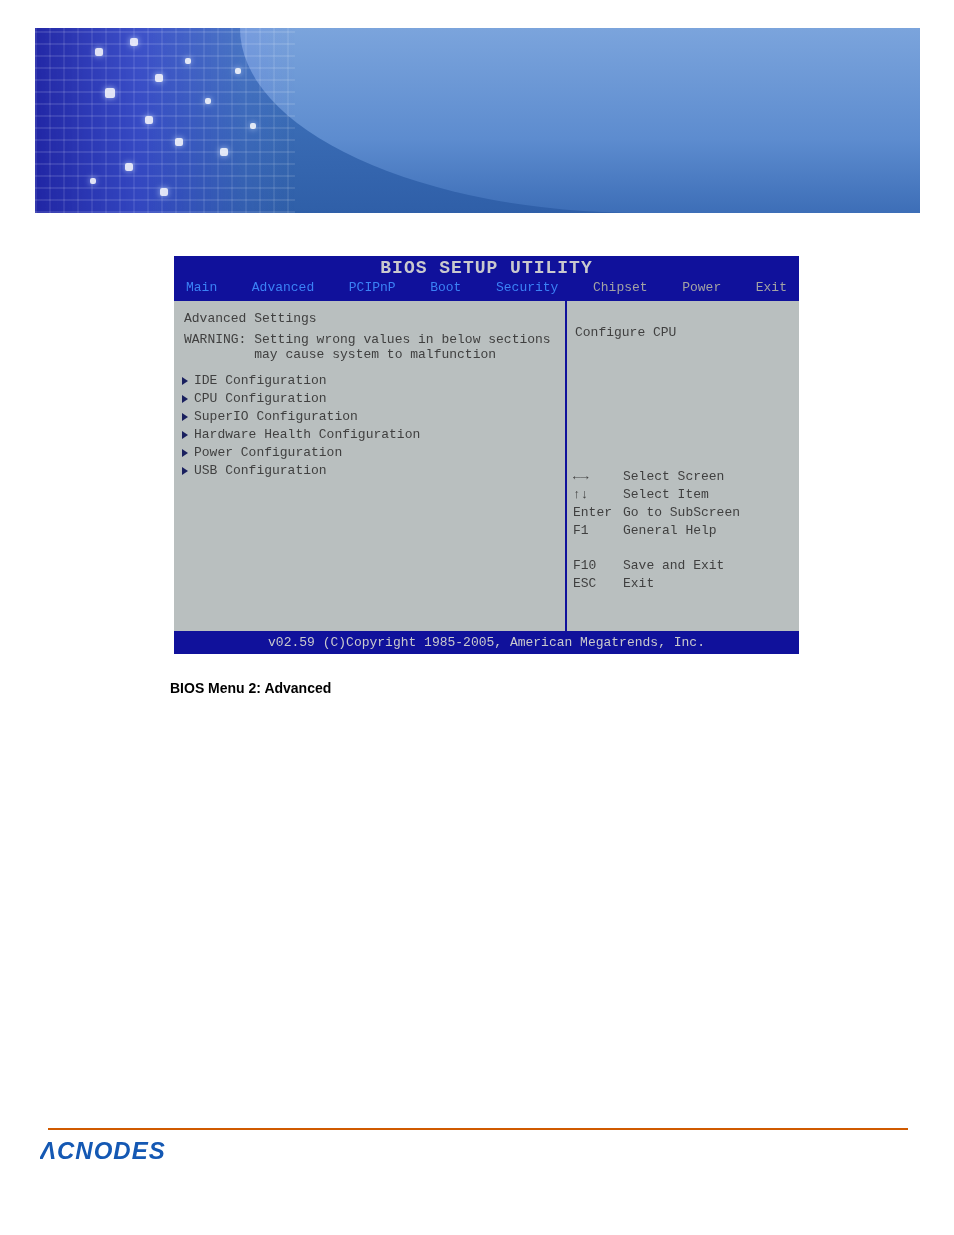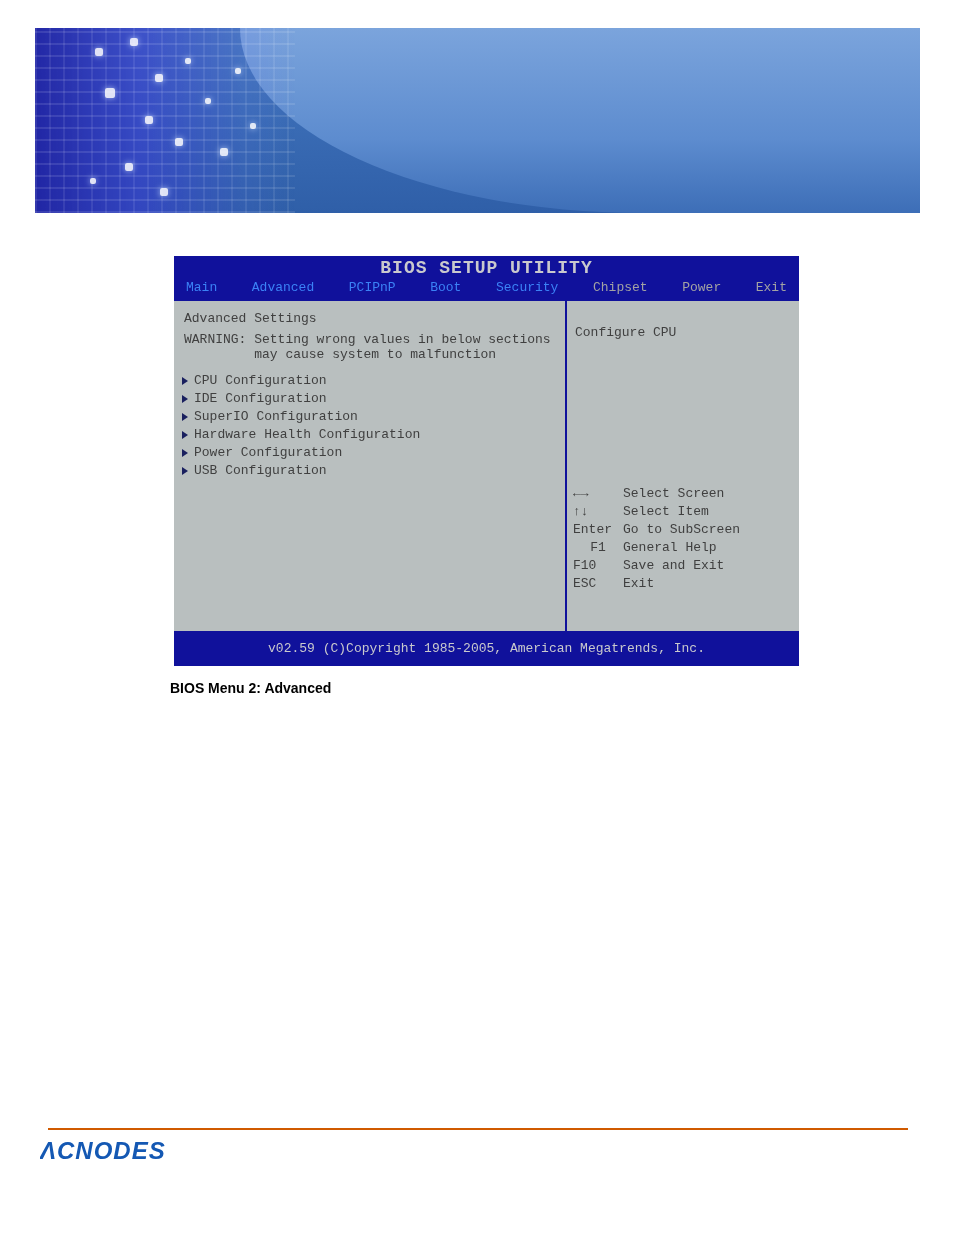--- a/index.html
+++ b/index.html
@@ -128,21 +128,21 @@
     flex: none;
   }
   .help-spacer { flex: 1; }
   .help-line { white-space: pre; line-height: 18px; }
   .bios-footer {
     background: #10119b;
     color: #c9c9cd;
     font-family: "Courier New", monospace;
     font-size: 13px;
     text-align: center;
-    padding: 10px 0;
+    padding: 4px 0;
   }
   .caption {
     position: absolute;
     left: 170px;
     top: 680px;
     font-size: 14px;
     font-weight: bold;
     color: #000;
   }
   .footer-rule {
@@ -202,25 +202,25 @@
   </div>
 
   <div class="bios-body">
     <div class="bios-left">
       <div class="bios-heading">Advanced Settings</div>
       <div class="bios-warn"><span>WARNING: Setting wrong values in below sections</span>
 <span>         may cause system to malfunction</span></div>
 
       <div class="bios-item">
         <span class="tri"></span>
+        <span>IDE Configuration</span>
+      </div>
+      <div class="bios-item">
+        <span class="tri"></span>
         <span>CPU Configuration</span>
-      </div>
-      <div class="bios-item">
-        <span class="tri"></span>
-        <span>IDE Configuration</span>
       </div>
       <div class="bios-item">
         <span class="tri"></span>
         <span>SuperIO Configuration</span>
       </div>
       <div class="bios-item">
         <span class="tri"></span>
         <span>Hardware Health Configuration</span>
       </div>
       <div class="bios-item">
@@ -233,22 +233,22 @@
       </div>
     </div>
 
     <div class="bios-right">
       <div style="margin:4px 0 0 2px;">Configure CPU</div>
       <div class="help-spacer"></div>
       <div>
         <div class="help-line"><span style="display:inline-block; width:50px;">←→</span><span>Select Screen</span></div>
         <div class="help-line"><span style="display:inline-block; width:50px;">↑↓</span><span>Select Item</span></div>
         <div class="help-line"><span style="display:inline-block; width:50px;">Enter</span><span>Go to SubScreen</span></div>
-        <div class="help-line"><span style="display:inline-block; width:50px;text-align:center;">F1</span><span>General Help</span></div>
-        <div class="help-line"><span style="display:inline-block; width:50px;">F10</span><span>Save and Exit</span></div>
+        <div class="help-line"><span style="display:inline-block; width:50px;">F1</span><span>General Help</span></div>
+        <div class="help-line"><span style="display:inline-block; width:50px;margin-top:17px;">F10</span><span>Save and Exit</span></div>
         <div class="help-line"><span style="display:inline-block; width:50px;">ESC</span><span>Exit</span></div>
       </div>
       <div style="height:18px;"></div>
     </div>
   </div>
 
   <div class="bios-footer">v02.59 (C)Copyright 1985-2005, American Megatrends, Inc.</div>
 </div>
 
 <div class="caption">BIOS Menu 2: Advanced</div>

